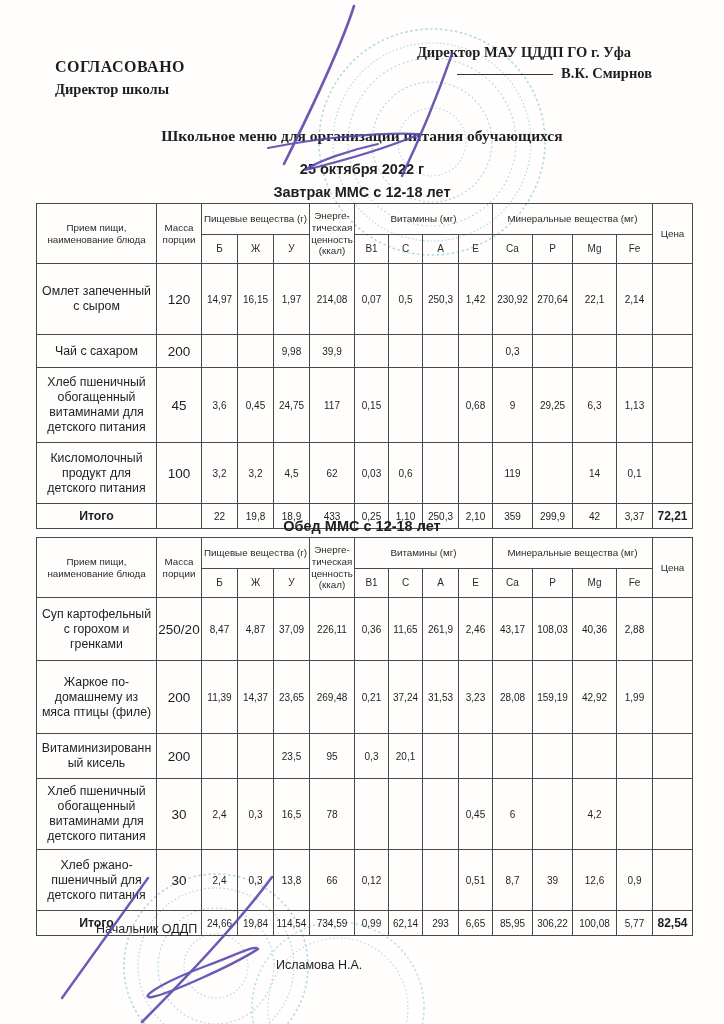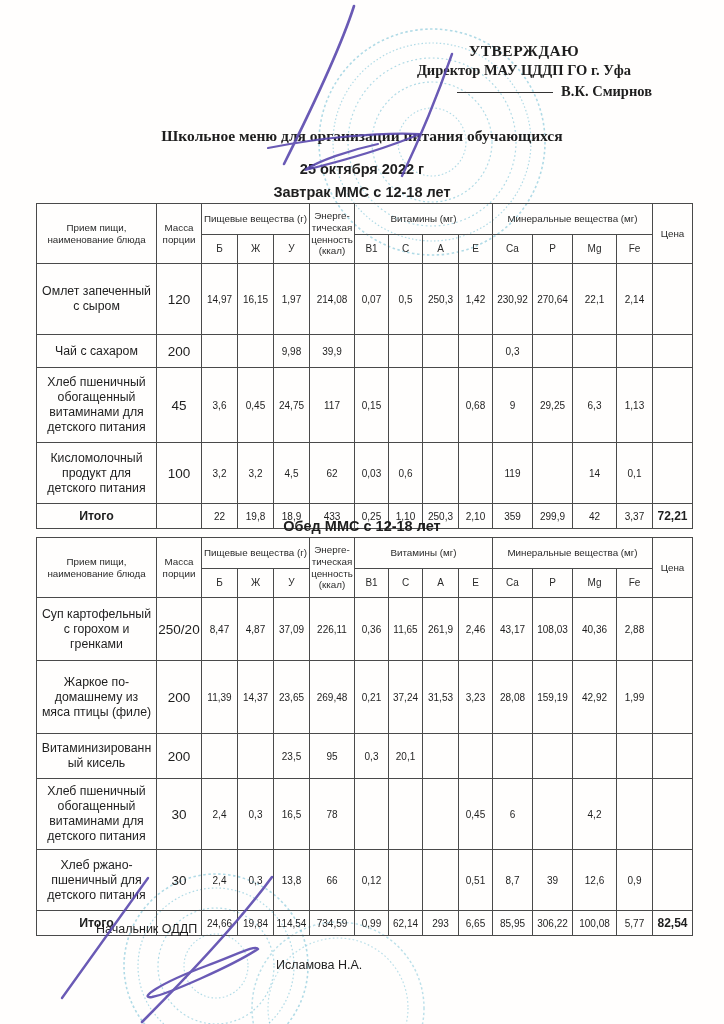--- a/index.html
+++ b/index.html
@@ -83,23 +83,26 @@
       <circle class="stamp" cx="216" cy="966" r="78" stroke-width="1.2" stroke-dasharray="1.6 2.3"></circle>
       <circle class="stamp" cx="216" cy="966" r="58" stroke-width="1.2" stroke-dasharray="1.9 2.5"></circle>
       <circle class="stamp" cx="216" cy="966" r="32" stroke-width="1.1" stroke-dasharray="1.6 2.2"></circle>
     </g>
     <g opacity="0.5">
       <circle class="stamp" cx="338" cy="1008" r="86" stroke-width="1.5" stroke-dasharray="2.4 2.4"></circle>
       <circle class="stamp" cx="338" cy="1008" r="70" stroke-width="1.2" stroke-dasharray="1.7 2.3"></circle>
     </g>
   </svg>
 
+  <div class="agreed">
+    <div class="l1">СОГЛАСОВАНО</div>
+    <div class="l2">Директор школы</div>
+  </div>
 
   <div class="approved">
-    <div class="l1">УТВЕРЖДАЮ</div>
     <div class="l2">Директор МАУ ЦДДП ГО г. Уфа</div>
     <div class="l3"><span class="sign-line"></span><span>В.К. Смирнов</span></div>
   </div>
 
   <div class="doc-title">Школьное меню для организации питания обучающихся</div>
   <div class="doc-date">25 октября 2022 г</div>
 
   <div class="t-title t1-title">Завтрак ММС с 12-18 лет</div>
 
   <table class="menu" id="table-0">

